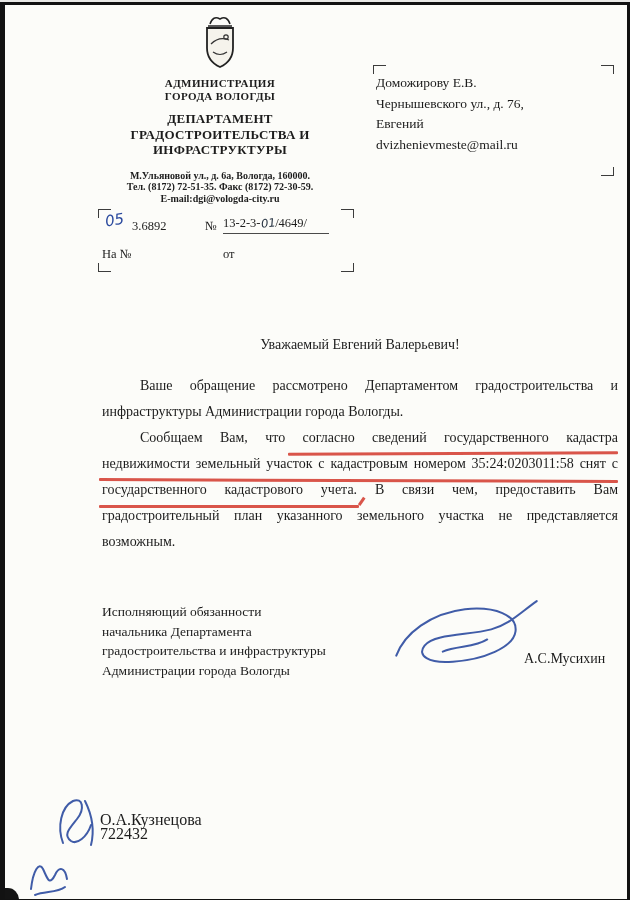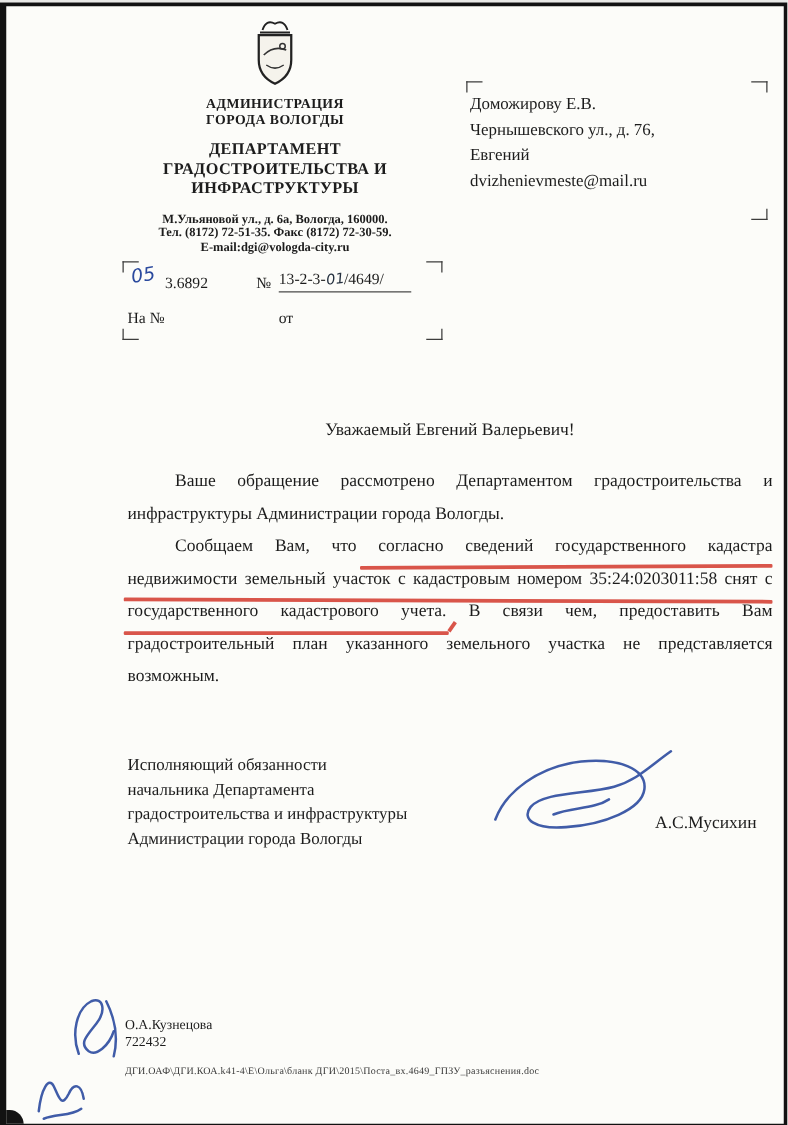--- a/index.html
+++ b/index.html
@@ -49,21 +49,21 @@
 
   
   .sig-title { left:97px; top:597px; font-size:13.5px; line-height:19.5px; }
   .sig-scribble { left:385px; top:590px; width:152px; height:96px; }
   .sig-scribble svg, .scribble svg { width:100%; height:100%; }
   .sig-scribble path, .scribble path { fill:none; stroke:var(--pen-blue,#2b4a9e); stroke-width:2; stroke-linecap:round; opacity:.9; }
   .sig-name { left:519px; top:646px; font-size:14px; }
 
   
   .scr1 { left:46px; top:788px; width:55px; height:58px; }
-  .executor { left:95px; top:808px; font-size:11px; line-height:14px; }
+  .executor { left:95px; top:808px; font-size:16px; line-height:14px; }
   .file-path { left:95px; top:847px; font-size:8px; color:#3a3a3a; letter-spacing:.2px; }
   .scr2 { left:20px; top:848px; width:48px; height:46px; }
   .corner-smudge { left:-2px; top:883px; width:16px; height:17px; background:#141414; border-radius:0 70% 0 0; }
 </style>
 </head>
 <body>
 
 <div class="page">
 
   <div class="abs coa">
@@ -150,21 +150,20 @@
   <div class="abs scribble scr1">
     <svg viewBox="0 0 55 58">
       <path d="M12,50 C6,34 10,14 22,8 C32,4 34,16 26,26 C18,36 12,42 20,48 C26,52 36,44 40,32"></path>
       <path d="M34,8 C40,20 44,36 40,52" stroke-width="1.6"></path>
     </svg>
   </div>
   <div class="abs executor">
     <div>О.А.Кузнецова</div>
     <div>722432</div>
   </div>
-  <div class="abs file-path">ДГИ.ОАФ\ДГИ.КОА.k41-4\Е\Ольга\бланк ДГИ\2015\Поста_вх.4649_ГПЗУ_разъяснения.doc</div>
   <div class="abs scribble scr2">
     <svg viewBox="0 0 48 46">
       <path d="M6,36 C8,18 14,8 18,16 C22,24 24,34 30,22 C34,13 40,14 42,26"></path>
       <path d="M10,42 C20,38 32,40 40,34" stroke-width="1.6"></path>
     </svg>
   </div>
   <div class="abs corner-smudge"></div>
 
 </div>
 

